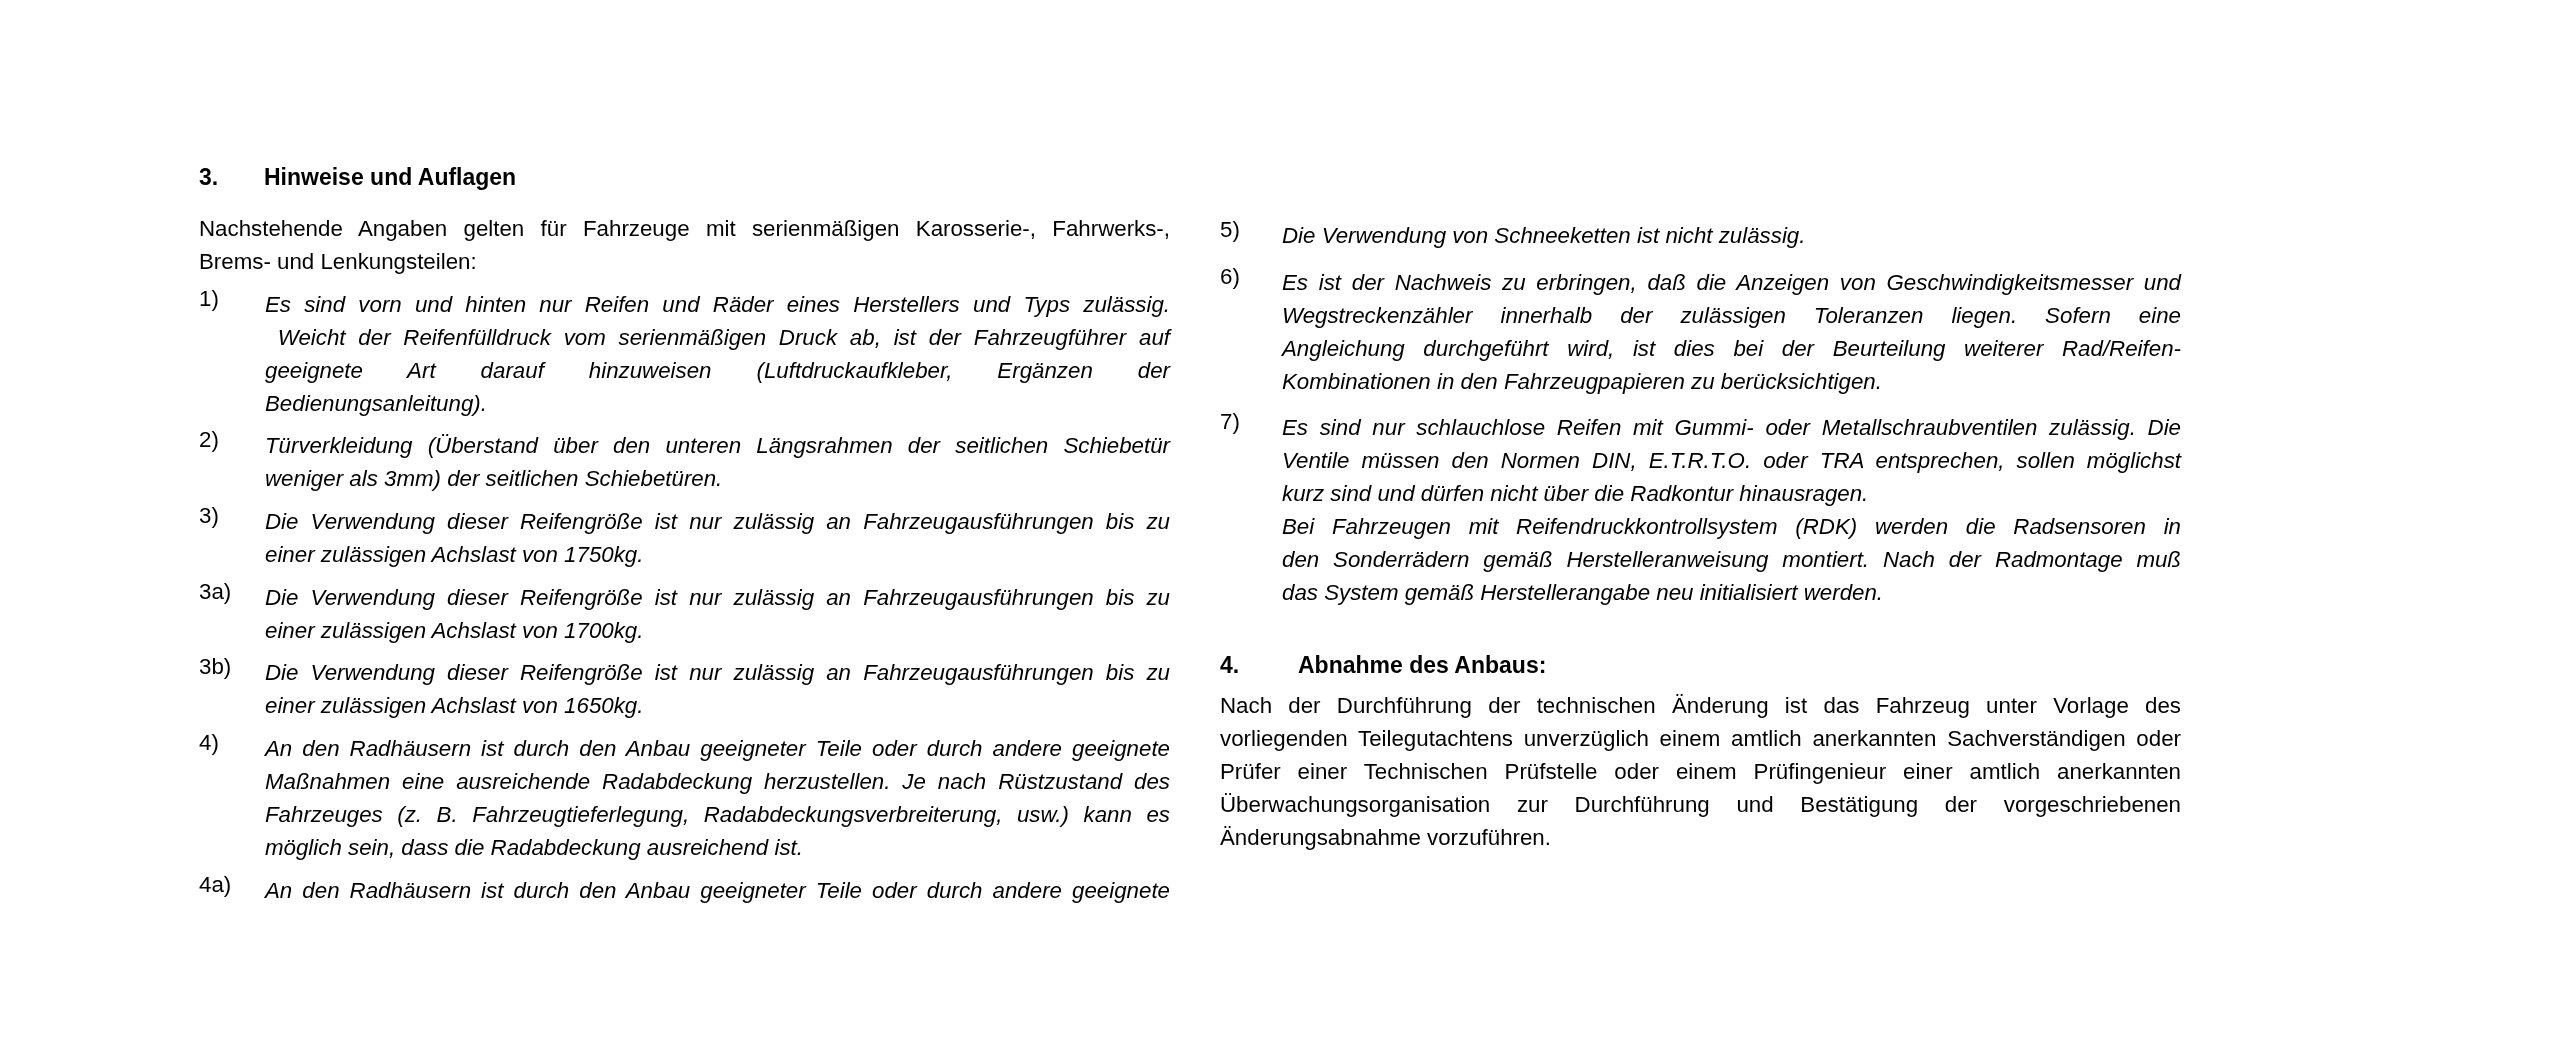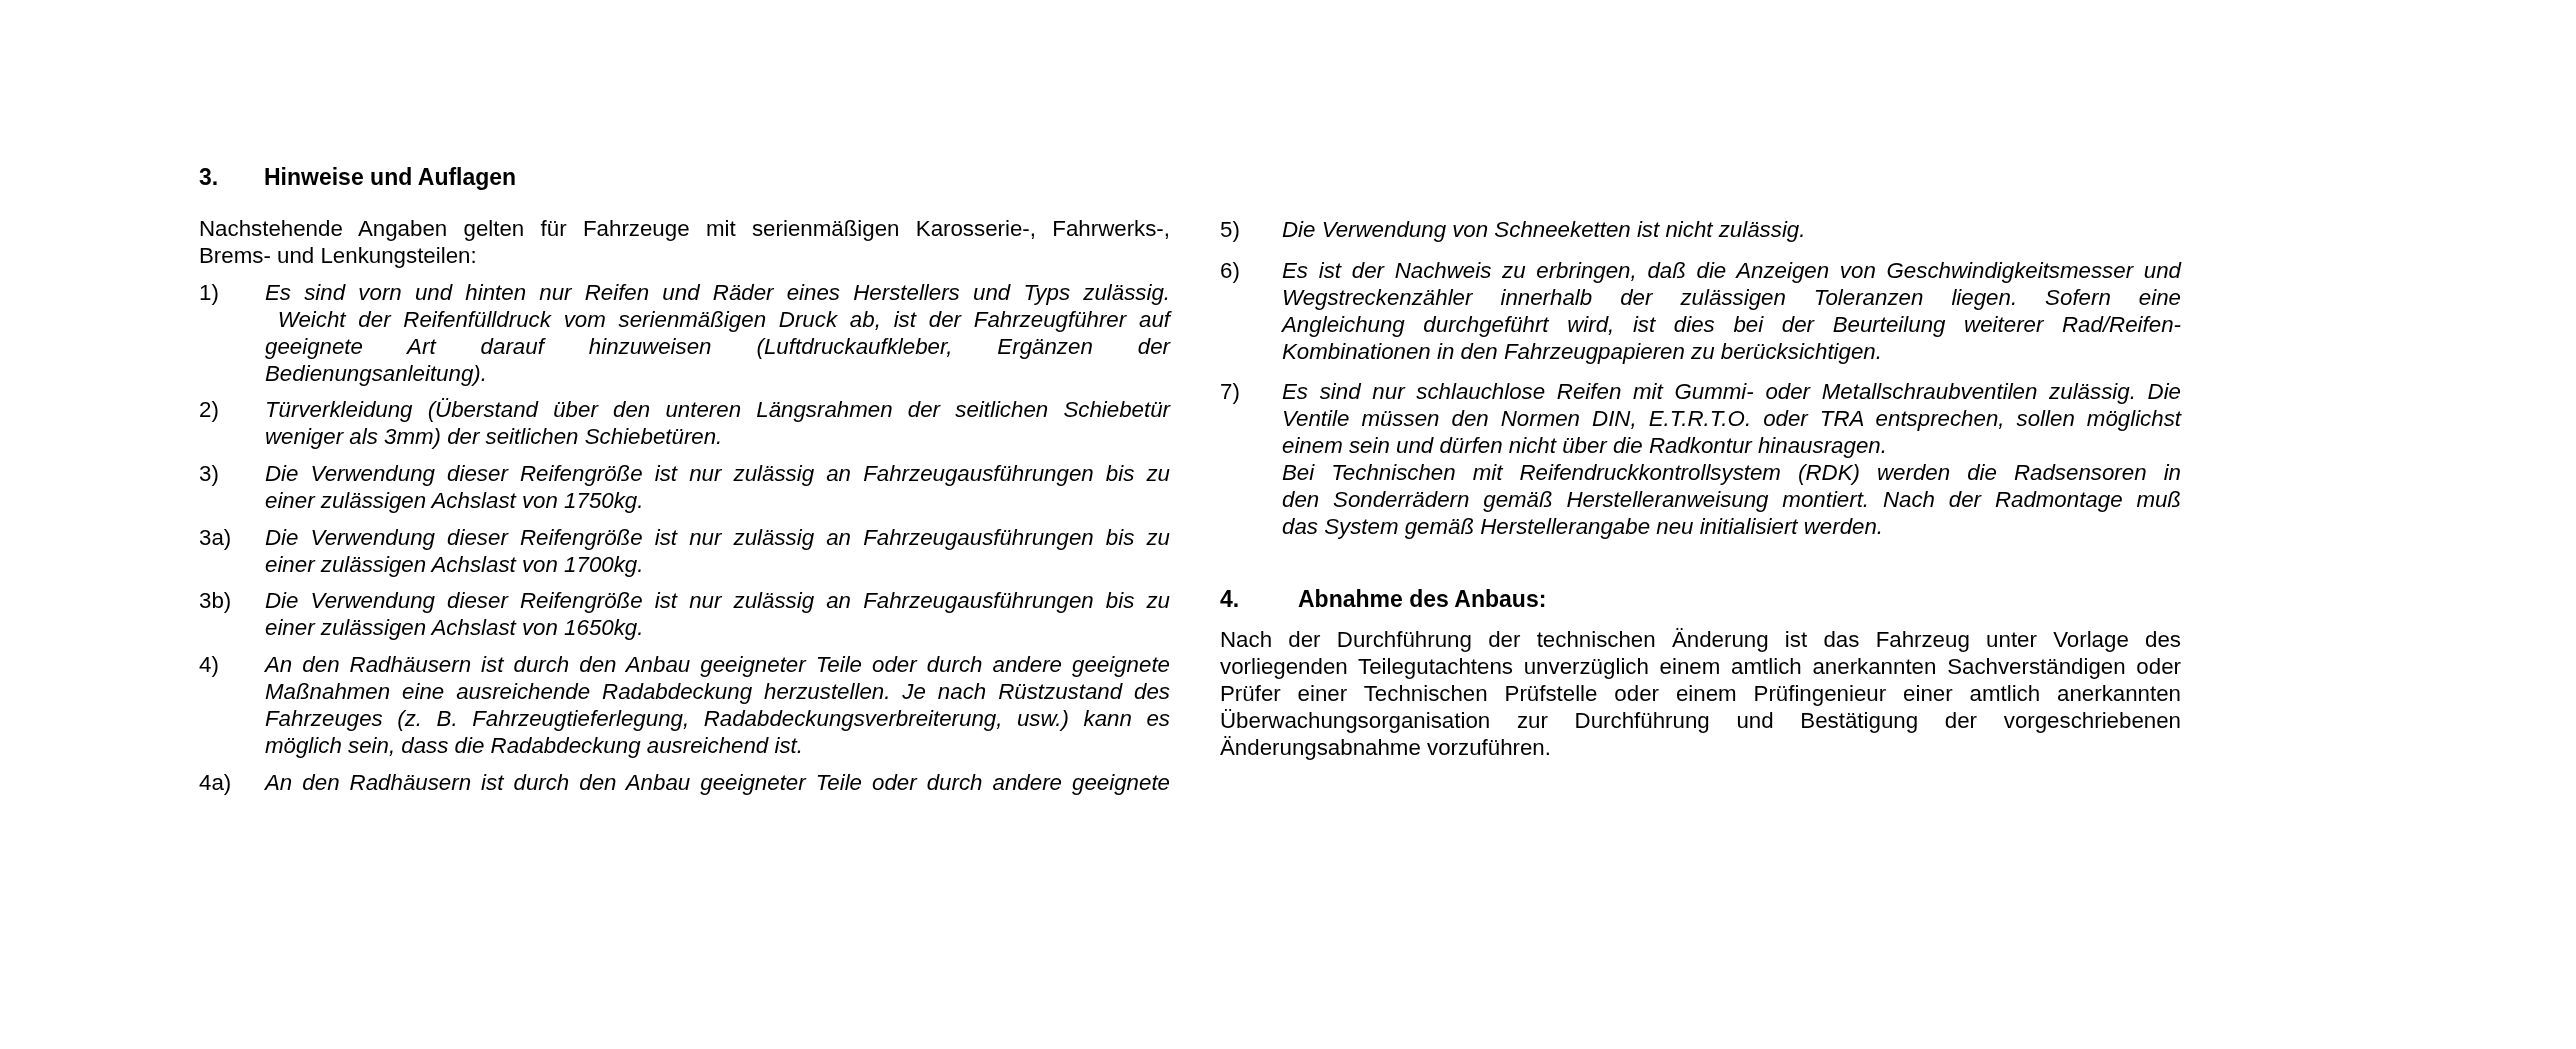--- a/index.html
+++ b/index.html
@@ -41,21 +41,21 @@
   .col-right .heading .h-num { width: 78px; }
 
   .para { margin-bottom: 9.7px; }
 
   .item { display: flex; margin-bottom: 9.7px; }
   .col-right .item { margin-bottom: 13.6px; }
   .item-label { flex: none; width: 66px; }
   .col-right .item-label { width: 62px; }
   .item-body { flex: 1; min-width: 0; font-style: italic; }
 
-  .line { text-align: left; }
+  .line { text-align: left; margin-top: 6px; }
   .line.fill {
     text-align: justify;
     text-align-last: justify;
   }
 </style>
 </head>
 <body>
 
 <div class="page">
 
@@ -139,22 +139,22 @@
             <div class="line fill">Wegstreckenzähler innerhalb der zulässigen Toleranzen liegen. Sofern eine</div>
             <div class="line fill">Angleichung durchgeführt wird, ist dies bei der Beurteilung weiterer Rad/Reifen-</div>
             <div class="line">Kombinationen in den Fahrzeugpapieren zu berücksichtigen.</div>
           </div>
         </div>
         <div class="item">
           <div class="item-label">7)</div>
           <div class="item-body">
             <div class="line fill">Es sind nur schlauchlose Reifen mit Gummi- oder Metallschraubventilen zulässig. Die</div>
             <div class="line fill">Ventile müssen den Normen DIN, E.T.R.T.O. oder TRA entsprechen, sollen möglichst</div>
-            <div class="line">einem sein und dürfen nicht über die Radkontur hinausragen.</div>
-            <div class="line fill">Bei Technischen mit Reifendruckkontrollsystem (RDK) werden die Radsensoren in</div>
+            <div class="line">kurz sind und dürfen nicht über die Radkontur hinausragen.</div>
+            <div class="line fill">Bei Fahrzeugen mit Reifendruckkontrollsystem (RDK) werden die Radsensoren in</div>
             <div class="line fill">den Sonderrädern gemäß Herstelleranweisung montiert. Nach der Radmontage muß</div>
             <div class="line">das System gemäß Herstellerangabe neu initialisiert werden.</div>
           </div>
         </div>
       </div>
     <div class="heading">
       <span class="h-num">4.</span>
       <span class="h-title">Abnahme des Anbaus:</span>
     </div>
     <div class="para">

